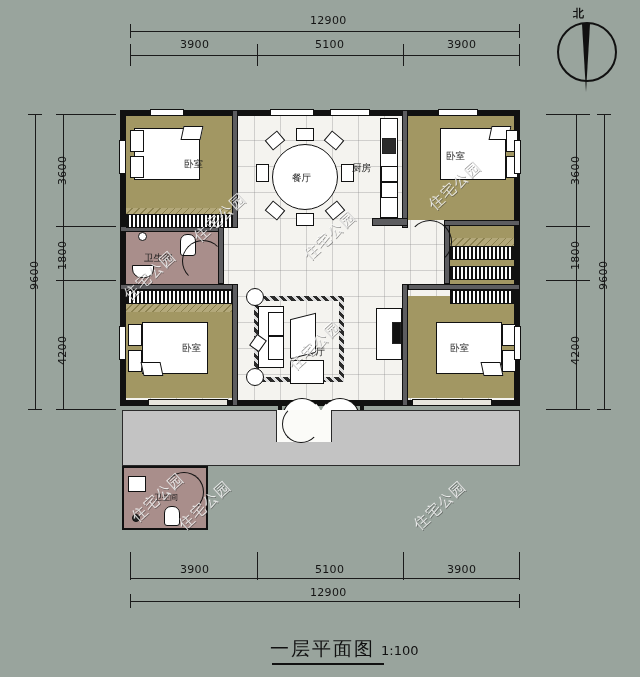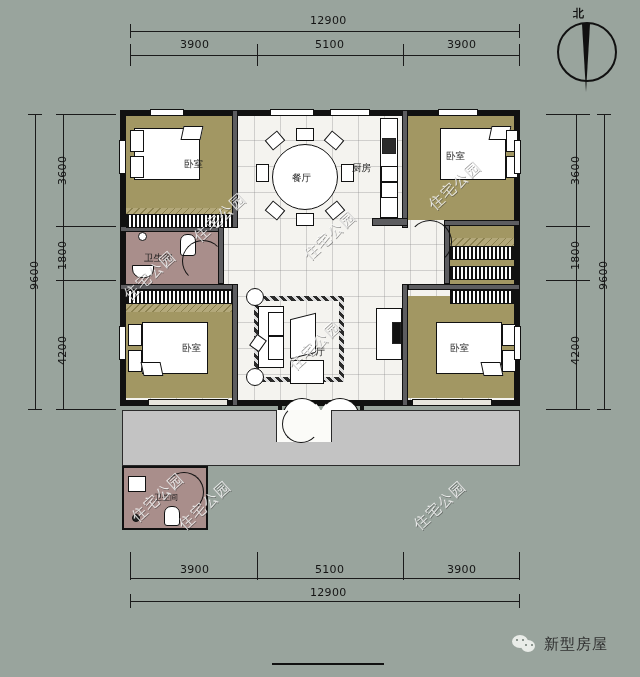--- a/index.html
+++ b/index.html
@@ -293,33 +293,25 @@
     <div class="doorarc" style="left:40px;top:4px;width:40px;height:40px;border-color:#111 #111 transparent transparent;border-radius:50%;"></div>
     <div class="rlabel" style="left:30px;top:24px;font-size:8px;">卫生间</div>
   </div>
 
   <div id="compass">
     <div class="cnorth">北</div>
     <div class="cring"></div>
     <div class="cneedle"></div>
   </div>
 
+  <div id="title-block">
+    <span class="ttitle">一层平面图</span><span class="tscale">1:100</span>
+  </div>
   <div class="tunder"></div>
 
-  <div id="brand">
-    <div class="wxicon">
-      <div class="wxb1"></div>
-        <div class="wxb2"></div>
-      <div class="wxd" style="left:4px;top:5px;"></div>
-      <div class="wxd" style="left:10px;top:5px;"></div>
-      <div class="wxd" style="left:13px;top:10px;"></div>
-      <div class="wxd" style="left:19px;top:10px;"></div>
-    </div>
-    <div class="brandtext">新型房屋</div>
-  </div>
 
   <div class="wm" style="left:190px;top:232px;">住宅公园</div>
   <div class="wm" style="left:120px;top:290px;">住宅公园</div>
   <div class="wm" style="left:425px;top:200px;">住宅公园</div>
   <div class="wm" style="left:285px;top:360px;">住宅公园</div>
   <div class="wm" style="left:175px;top:520px;">住宅公园</div>
   <div class="wm" style="left:410px;top:520px;">住宅公园</div>
   <div class="wm" style="left:128px;top:512px;">住宅公园</div>
   <div class="wm" style="left:300px;top:250px;">住宅公园</div>
 

